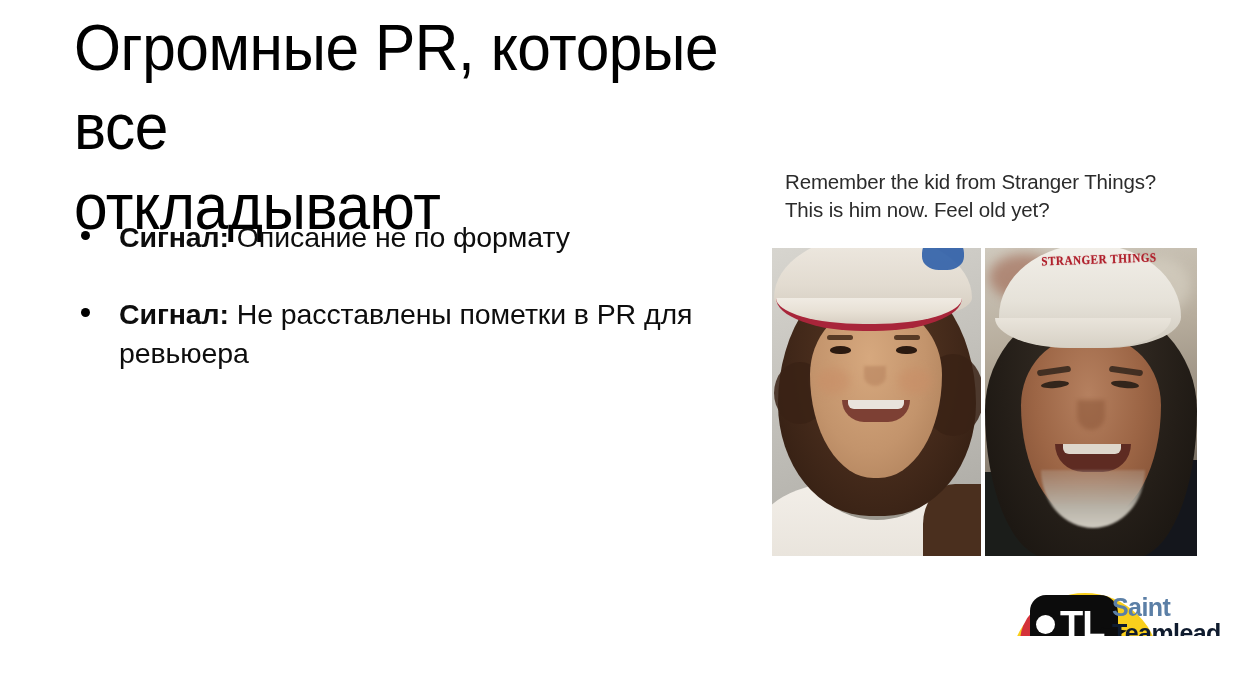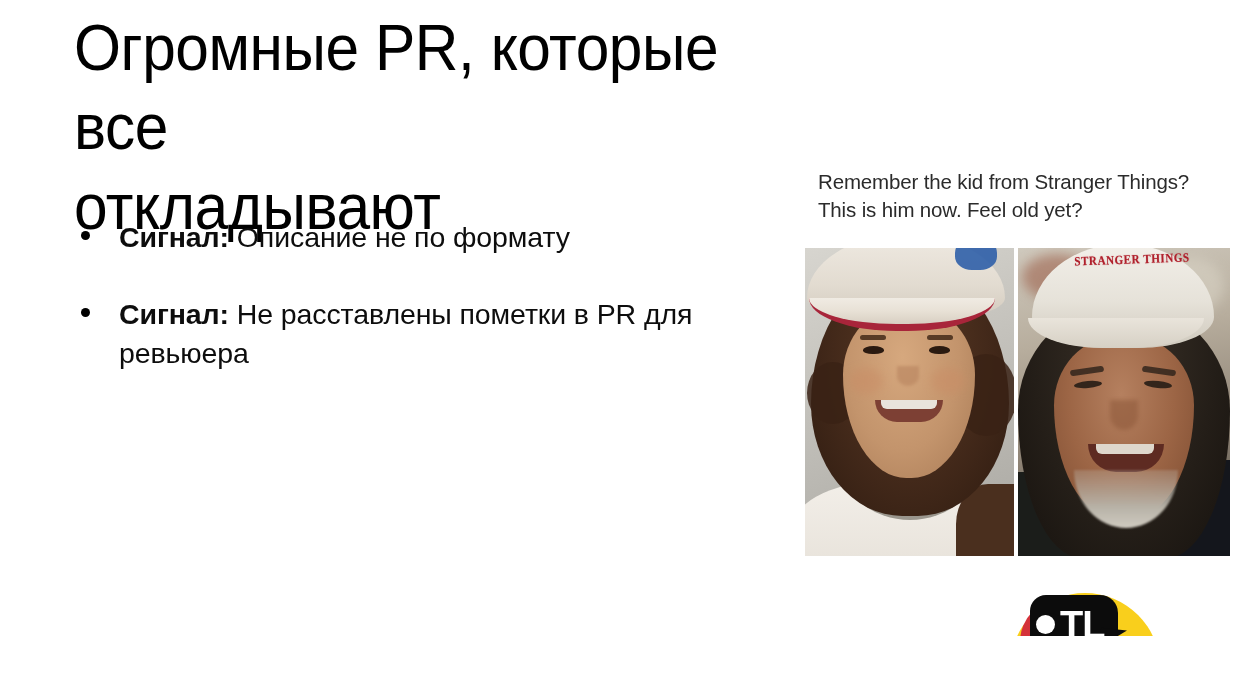--- a/index.html
+++ b/index.html
@@ -65,21 +65,21 @@
   .bullet-strong {
     font-weight: 700;
   }
   .bullet-text {
     font-weight: 400;
   }
 
   
   #meme {
     position: absolute;
-    left: 805px;
+    left: 772px;
     top: 168px;
     width: 425px;
   }
   #meme-caption {
     font-family: "Liberation Sans", sans-serif;
     font-size: 20.5px;
     line-height: 1.38;
     color: #2b2b2b;
     padding-left: 13px;
     width: 400px;
@@ -536,15 +536,20 @@
   <div id="logo">
     <div id="logo-yellow"></div>
     <div id="logo-blue-circle"></div>
     <div id="logo-red-arc"></div>
     <div id="logo-blue-tri"></div>
     <div id="logo-bubble"></div>
     <div id="logo-bubble-nose"></div>
     <div id="logo-bubble-tail"></div>
     <div id="logo-dot"></div>
     <div id="logo-tl">TL</div>
+    <div id="logo-words">
+      <span class="logo-saint">Saint</span>
+      <span class="logo-teamlead">Teamlead</span>
+      <span class="logo-conf">Conf</span>
+    </div>
   </div>
 
 </div>
 
 </body></html>

